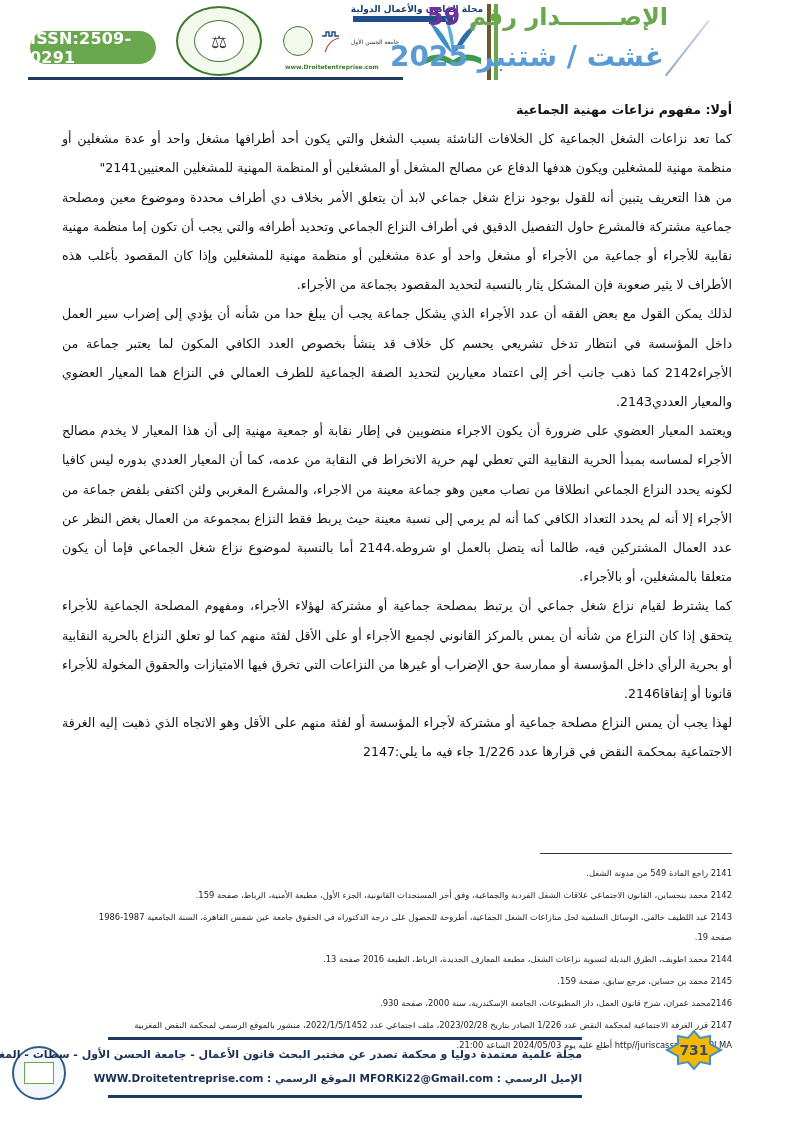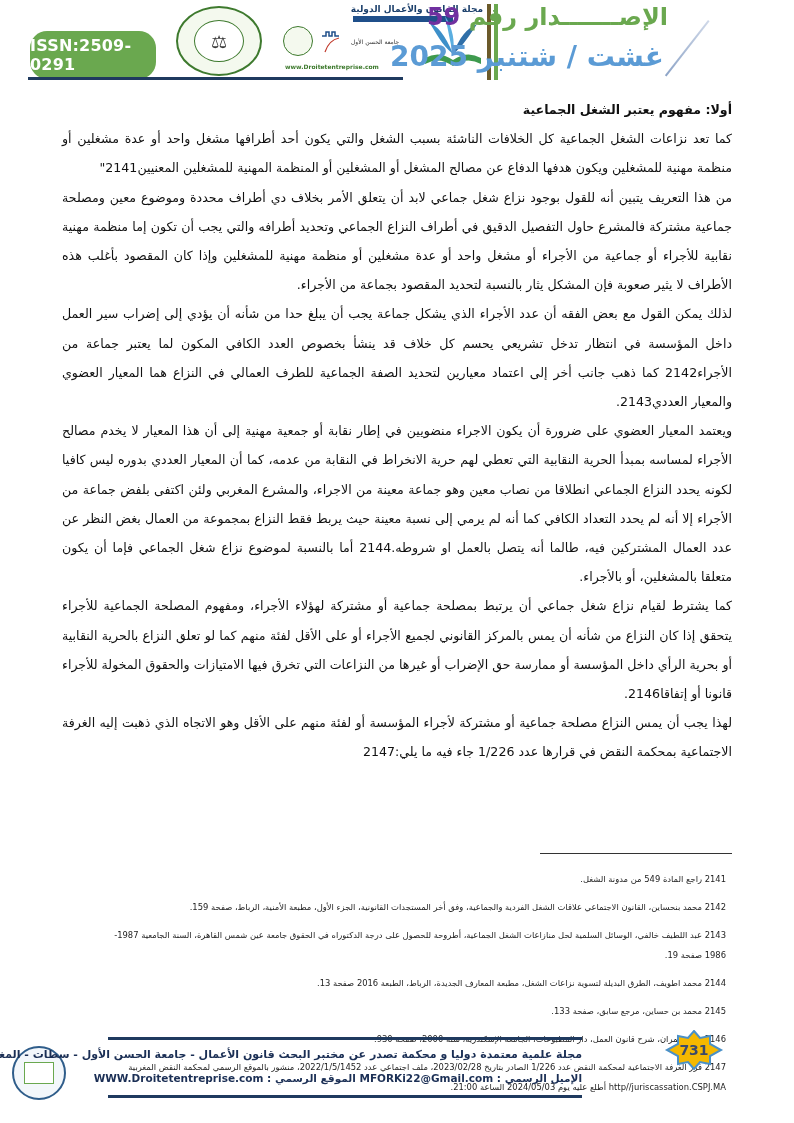--- a/index.html
+++ b/index.html
@@ -2,21 +2,21 @@
 <html lang="ar"><head>
   <meta charset="utf-8">
   <style>
     * { box-sizing: border-box; margin: 0; padding: 0; }
     html, body { width: 794px; height: 1123px; background: #ffffff; overflow: hidden; }
     body { position: relative; font-family: "DejaVu Sans", sans-serif; color: #111; }
 
     
     .header { position: absolute; left: 0; top: 0; width: 794px; height: 80px; }
     .issn-pill {
-      position: absolute; left: 30px; top: 31px; width: 126px; height: 48px;
+      position: absolute; left: 30px; top: 31px; width: 126px; height: 33px;
       background: #6aa84f; border-radius: 17px; color: #fff;
       font-family: "DejaVu Sans", sans-serif; font-size: 16px; font-weight: bold;
       display: flex; align-items: center; justify-content: center; letter-spacing: 0.2px;
     }
     .lab-seal {
       position: absolute; left: 176px; top: 6px; width: 86px; height: 70px;
       border-radius: 50%; border: 2px solid #3e7a2e; background: #f4f9ee;
       display: flex; align-items: center; justify-content: center;
     }
     .lab-seal .inner { width: 50px; height: 42px; border-radius: 50%; border: 1.5px solid #3e7a2e; background:#fff; display:flex; align-items:center; justify-content:center; font-size: 18px; color:#3a3a3a; }
@@ -56,21 +56,21 @@
     .content .heading { font-weight: bold; font-size: 12.6px; }
     .content p { margin: 0; }
 
     
     .fn-rule { position: absolute; left: 540px; top: 853px; width: 192px; height: 1px; background: #333; }
     .footnotes {
       position: absolute; left: 88px; top: 861px; width: 646px;
       direction: rtl; text-align: right;
       font-size: 8.4px; line-height: 20px; color: #222;
     }
-    .footnotes p { margin: 8px; }
+    .footnotes p { margin: 2px; }
 
     
     .footer-rule-top { position: absolute; left: 108px; top: 1037px; width: 474px; height: 3px; background: #1f3a5f; }
     .footer-rule-bot { position: absolute; left: 108px; top: 1095px; width: 474px; height: 3px; background: #1f3a5f; }
     .footer-line1 {
       position: absolute; left: 108px; top: 1048px; width: 474px; direction: rtl; text-align: right;
       font-size: 11px; font-weight: bold; color: #1b2f55; white-space: nowrap;
     }
     .footer-line2 {
       position: absolute; left: 108px; top: 1072px; width: 474px; direction: rtl; text-align: center;
@@ -128,36 +128,36 @@
 
   <div class="issue-line">
     <span>الإصـــــــدار رقم</span>
     <span class="num">59</span>
   </div>
   <div class="date-line">غشت / شتنبر 2025</div>
   <div class="diag-line"></div>
 </div>
 
 <div class="content">
-  <p class="heading">أولا: مفهوم يعتبر الشغل الجماعية</p>
+  <p class="heading">أولا: مفهوم نزاعات مهنية الجماعية</p>
   <p>كما تعد نزاعات الشغل الجماعية كل الخلافات الناشئة بسبب الشغل والتي يكون أحد أطرافها مشغل واحد أو عدة مشغلين أو منظمة مهنية للمشغلين ويكون هدفها الدفاع عن مصالح المشغل أو المشغلين أو المنظمة المهنية للمشغلين المعنيين2141"</p>
   <p>من هذا التعريف يتبين أنه للقول بوجود نزاع شغل جماعي لابد أن يتعلق الأمر بخلاف دي أطراف محددة وموضوع معين ومصلحة جماعية مشتركة فالمشرع حاول التفصيل الدقيق في أطراف النزاع الجماعي وتحديد أطرافه والتي يجب أن تكون إما منظمة مهنية نقابية للأجراء أو جماعية من الأجراء أو مشغل واحد أو عدة مشغلين أو منظمة مهنية للمشغلين وإذا كان المقصود بأغلب هذه الأطراف لا يثير صعوبة فإن المشكل يثار بالنسبة لتحديد المقصود بجماعة من الأجراء.</p>
   <p>لذلك يمكن القول مع بعض الفقه أن عدد الأجراء الذي يشكل جماعة يجب أن يبلغ حدا من شأنه أن يؤدي إلى إضراب سير العمل داخل المؤسسة في انتظار تدخل تشريعي يحسم كل خلاف قد ينشأ بخصوص العدد الكافي المكون لما يعتبر جماعة من الأجراء2142 كما ذهب جانب أخر إلى اعتماد معيارين لتحديد الصفة الجماعية للطرف العمالي في النزاع هما المعيار العضوي والمعيار العددي2143.</p>
   <p>ويعتمد المعيار العضوي على ضرورة أن يكون الاجراء منضويين في إطار نقابة أو جمعية مهنية إلى أن هذا المعيار لا يخدم مصالح الأجراء لمساسه بمبدأ الحرية النقابية التي تعطي لهم حرية الانخراط في النقابة من عدمه، كما أن المعيار العددي بدوره ليس كافيا لكونه يحدد النزاع الجماعي انطلاقا من نصاب معين وهو جماعة معينة من الاجراء، والمشرع المغربي ولئن اكتفى بلفض جماعة من الأجراء إلا أنه لم يحدد التعداد الكافي كما أنه لم يرمي إلى نسبة معينة حيث يربط فقط النزاع بمجموعة من العمال بغض النظر عن عدد العمال المشتركين فيه، طالما أنه يتصل بالعمل او شروطه.2144 أما بالنسبة لموضوع نزاع شغل الجماعي فإما أن يكون متعلقا بالمشغلين، أو بالأجراء.</p>
   <p>كما يشترط لقيام نزاع شغل جماعي أن يرتبط بمصلحة جماعية أو مشتركة لهؤلاء الأجراء، ومفهوم المصلحة الجماعية للأجراء يتحقق إذا كان النزاع من شأنه أن يمس بالمركز القانوني لجميع الأجراء أو على الأقل لفئة منهم كما لو تعلق النزاع بالحرية النقابية أو بحرية الرأي داخل المؤسسة أو ممارسة حق الإضراب أو غيرها من النزاعات التي تخرق فيها الامتيازات والحقوق المخولة للأجراء قانونا أو إتفاقا2146.</p>
   <p>لهذا يجب أن يمس النزاع مصلحة جماعية أو مشتركة لأجراء المؤسسة أو لفئة منهم على الأقل وهو الاتجاه الذي ذهبت إليه الغرفة الاجتماعية بمحكمة النقض في قرارها عدد 1/226 جاء فيه ما يلي:2147</p>
 </div>
 
 <div class="fn-rule"></div>
 <div class="footnotes">
   <p>2141  راجع المادة 549 من مدونة الشغل.</p>
   <p>2142  محمد بنحساين، القانون الاجتماعي علاقات الشغل الفردية والجماعية، وفق أخر المستجدات القانونية، الجزء الأول، مطبعة الأمنية، الرباط، صفحة 159.</p>
   <p>2143  عبد اللطيف خالفي، الوسائل السلمية لحل منازاعات الشغل الجماعية، أطروحة للحصول على درجة الدكتوراه في الحقوق جامعة عين شمس القاهرة، السنة الجامعية 1987-1986 صفحة 19.</p>
   <p>2144  محمد اطويف، الطرق البديلة لتسوية نزاعات الشغل، مطبعة المعارف الجديدة، الرباط، الطبعة 2016 صفحة 13.</p>
-  <p>2145  محمد بن حساين، مرجع سابق، صفحة 133.</p>
+  <p>2145  محمد بن حساين، مرجع سابق، صفحة 159.</p>
   <p>2146محمد عمران، شرح قانون العمل، دار المطبوعات، الجامعة الإسكندرية، سنة 2000، صفحة 930.</p>
   <p>2147 قرر الغرفة الاجتماعية لمحكمة النقض عدد 1/226 الصادر بتاريخ 2023/02/28، ملف اجتماعي عدد 2022/1/5/1452، منشور بالموقع الرسمي لمحكمة النقض المغربية http//juriscassation.CSPJ.MA أطلع عليه يوم 2024/05/03 الساعة 21:00.</p>
 </div>
 
 <div class="bottom-seal">
   <div class="inner"></div>
 </div>
 
 <div class="footer-rule-top"></div>
 <div class="footer-line1">مجلة علمية معتمدة  دوليا و محكمة تصدر عن مختبر البحث قانون الأعمال - جامعة الحسن الأول - سطات - المغرب</div>

